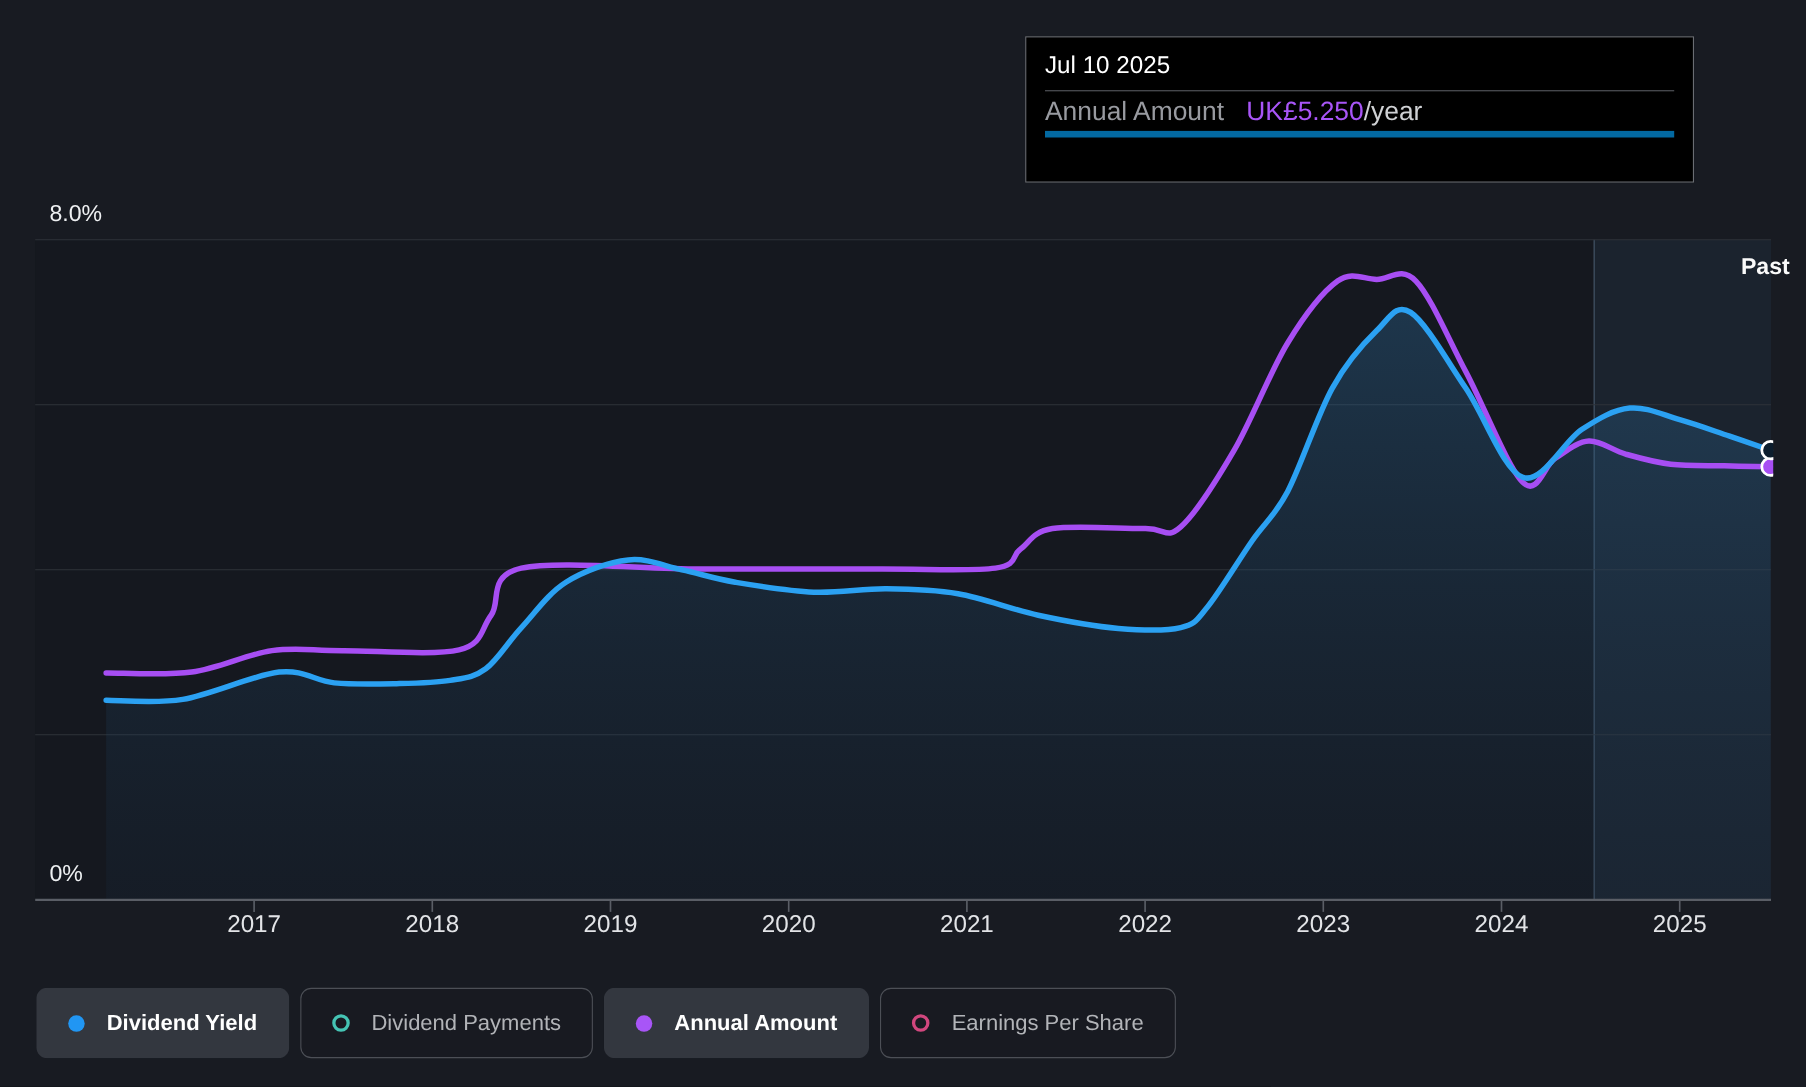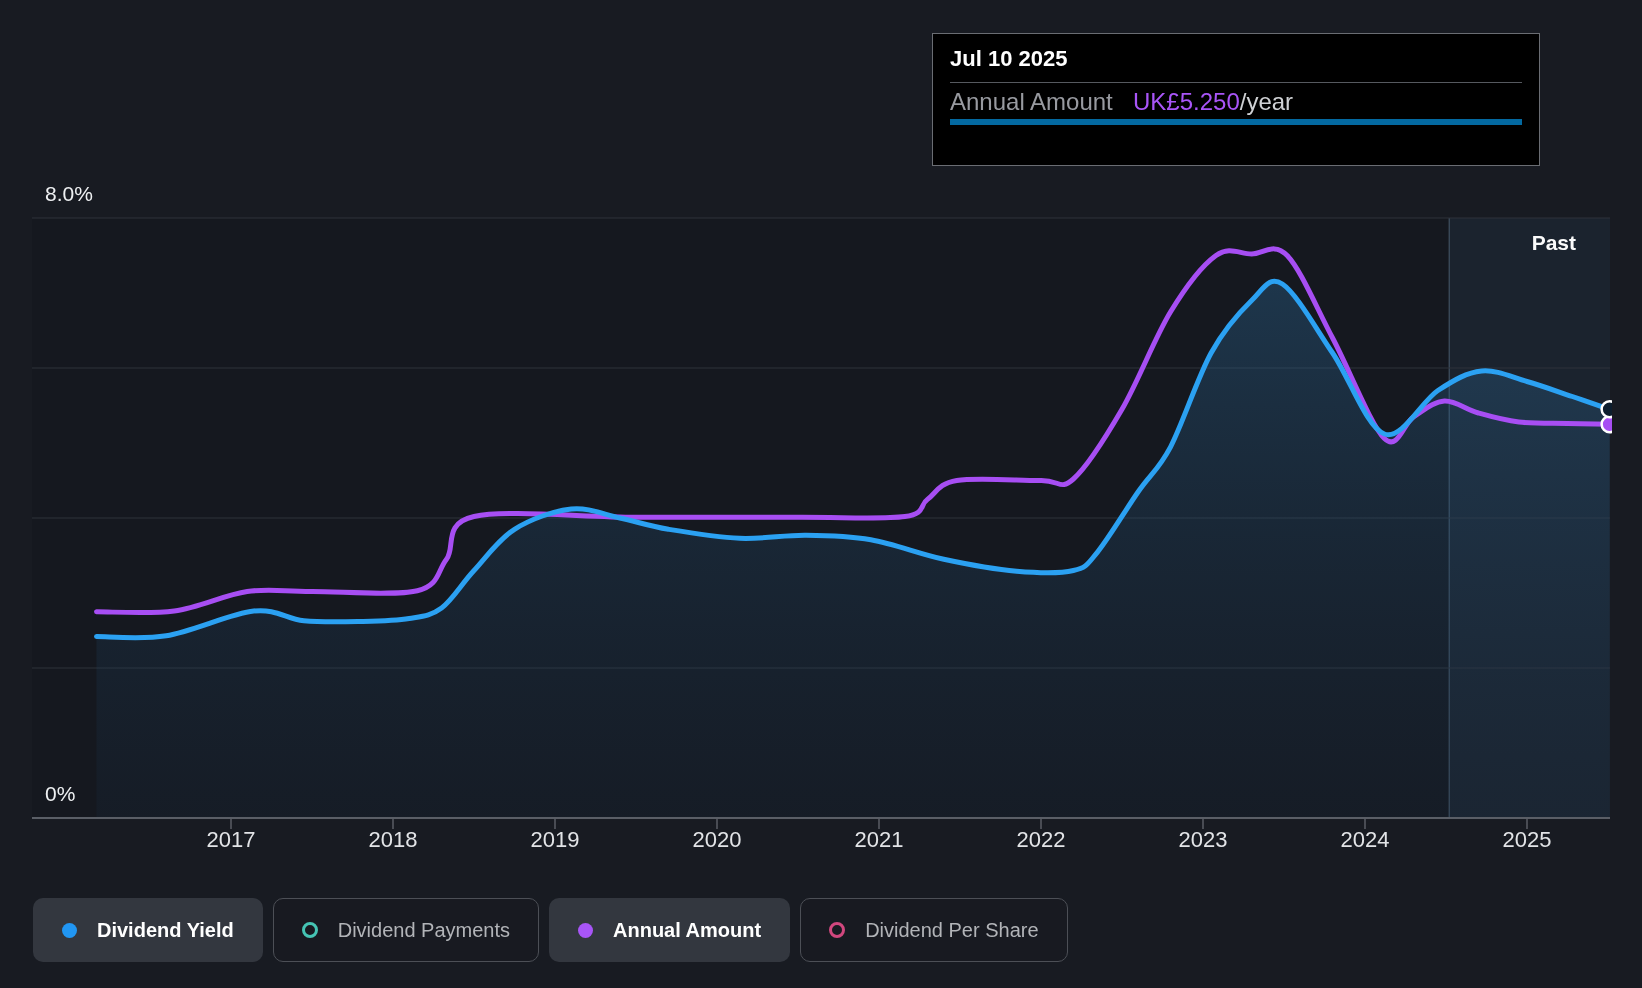--- a/index.html
+++ b/index.html
@@ -12,34 +12,34 @@
   .chart-area{position:absolute;left:0;top:0;width:1642px;height:988px;}
   .chart-area svg{position:absolute;left:0;top:0;}
 
   
   .tooltip{
     position:absolute;left:932px;top:33px;width:608px;height:133px;
     background:#000;border:1px solid #6a6d73;box-sizing:border-box;
     padding:0 17px;z-index:5;
   }
   .tt-title{
-    height:48px;line-height:50px;color:#fff;font-size:22px;font-weight:700;
+    height:48px;line-height:50px;color:#fff;font-size:22px;font-weight:400;
     border-bottom:1px solid #56595f;
   }
   .tt-row{
     height:36px;line-height:37px;font-size:24px;
     border-bottom:6px solid #0369a1;white-space:nowrap;
   }
   .tt-row.last{height:31px;line-height:32px;}
   .tt-label{display:inline-block;width:183px;color:#989aa0;}
   .tt-suffix{color:#cfd1d4;}
 
   
   .past-label{
-    position:absolute;left:1431px;top:231px;width:145px;text-align:right;
+    position:absolute;left:1482px;top:231px;width:145px;text-align:right;
     color:#fafafa;font-size:21px;font-weight:600;z-index:3;
   }
 
   
   .legend{
     position:absolute;left:33px;top:898px;display:flex;gap:10px;z-index:4;
   }
   .legend-btn{
     height:64px;border-radius:10px;display:flex;align-items:center;
     padding:0 28px;gap:20px;font-size:20px;cursor:pointer;box-sizing:border-box;
@@ -124,17 +124,17 @@
     <button class="legend-btn inactive">
       <span class="lg-icon outline" style="color: rgb(69, 196, 180);"></span>
       <span>Dividend Payments</span>
     </button>
     <button class="legend-btn active">
       <span class="lg-icon" style="background: rgb(168, 85, 247);"></span>
       <span>Annual Amount</span>
     </button>
     <button class="legend-btn inactive">
       <span class="lg-icon outline" style="color: rgb(209, 71, 126);"></span>
-      <span>Dividend Per Share</span>
+      <span>Earnings Per Share</span>
     </button>
   </div>
 
 </div>
 
 </body></html>

